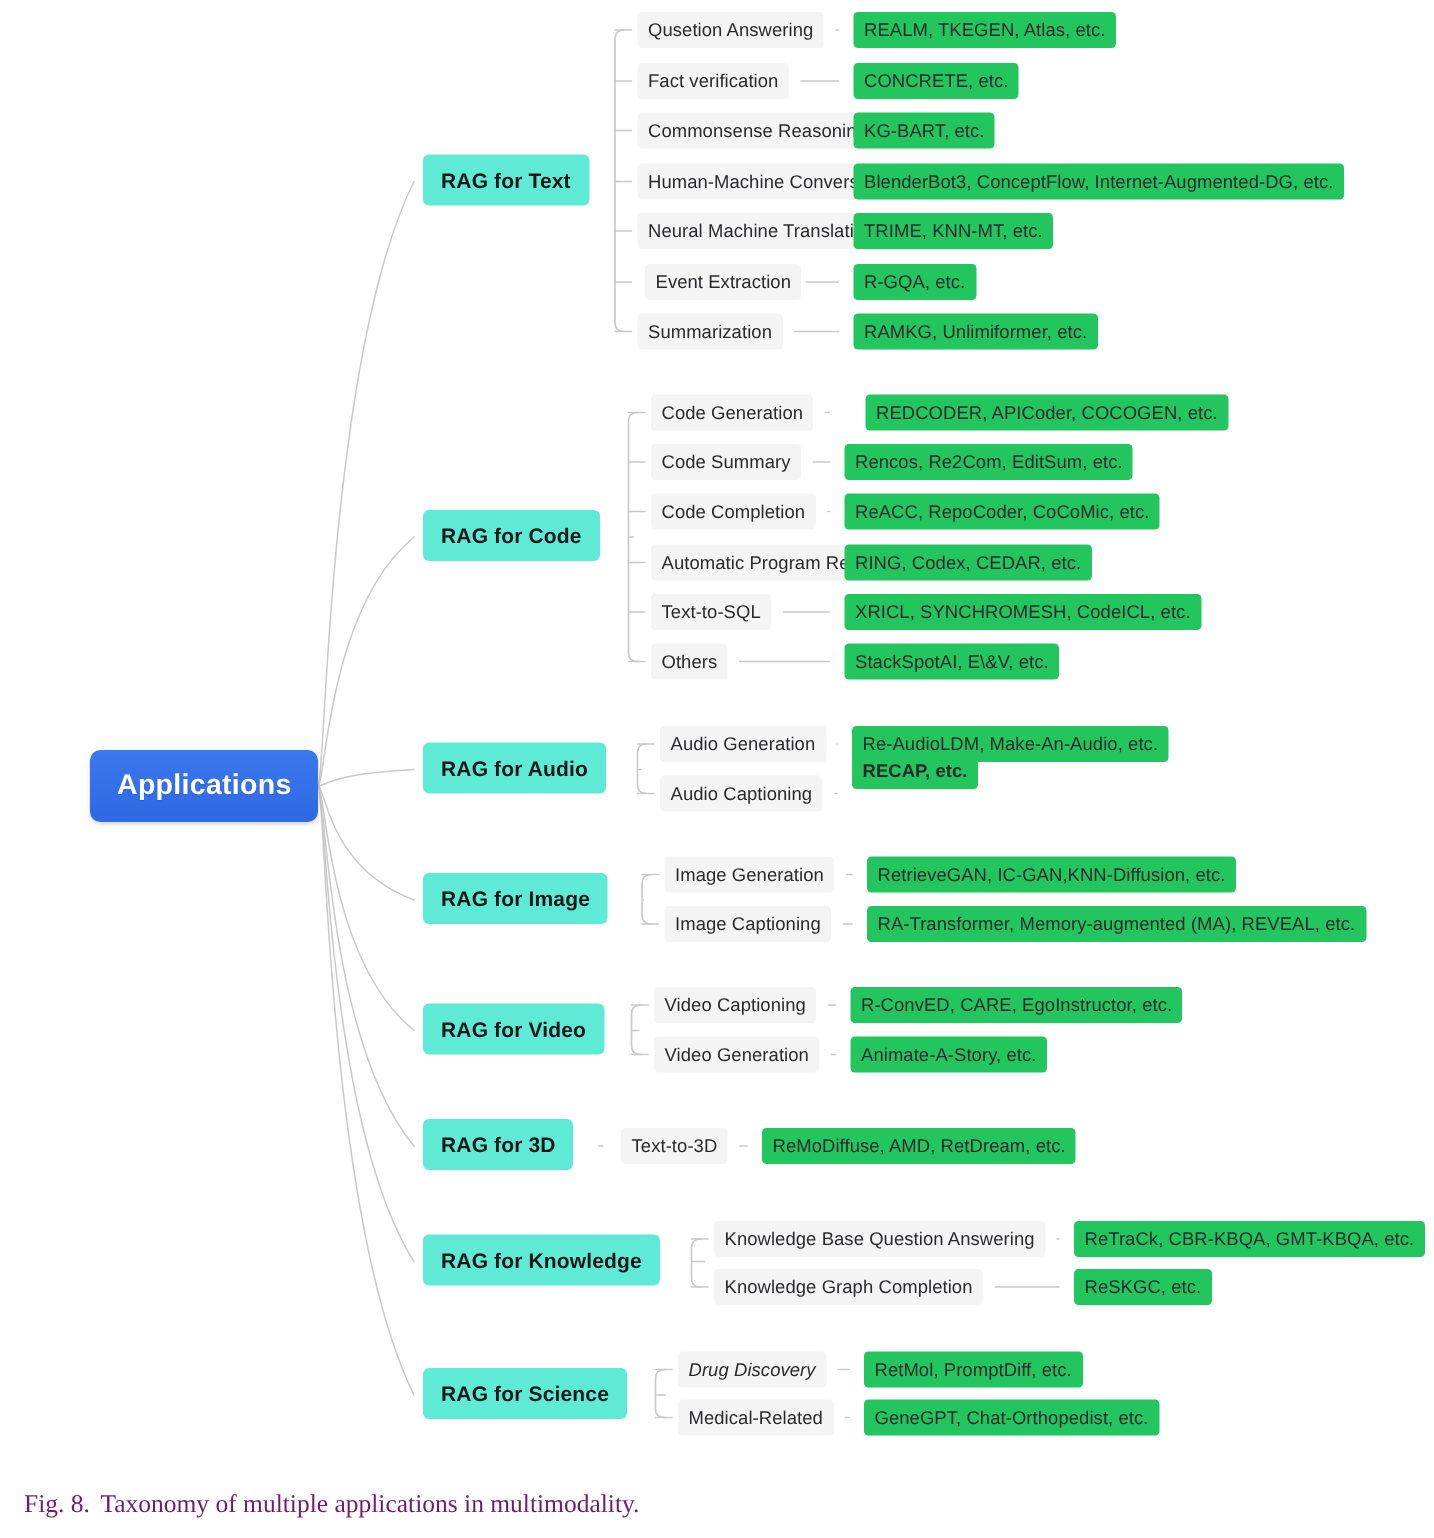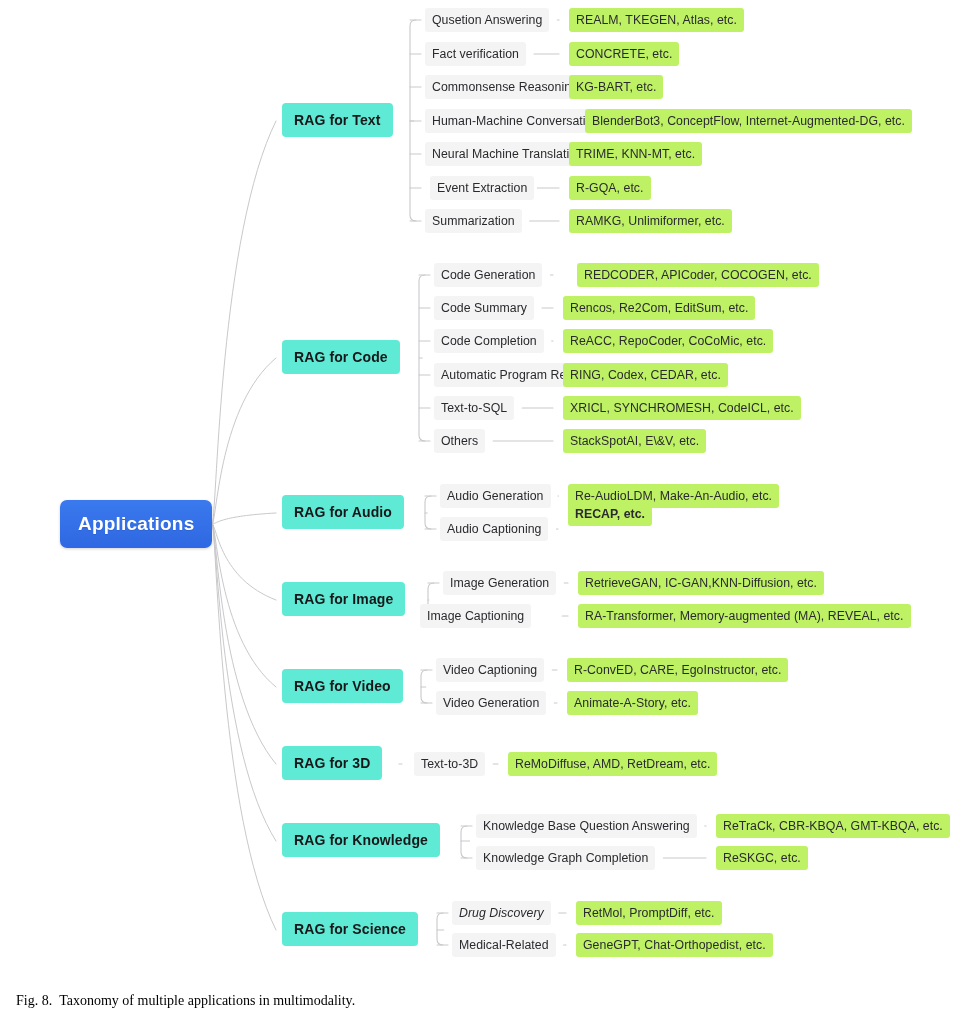--- a/index.html
+++ b/index.html
@@ -65,36 +65,36 @@
     background: #f4f4f5;
     color: #2a2a2e;
     font-size: 12.3px;
     border-radius: 3px;
     padding: 5px 7px;
     letter-spacing: 0.05px;
   }
 
   
   .ex {
-    background: #bef264;
+    background: #22c55e;
     color: #2a2a2e;
     font-size: 12.3px;
     border-radius: 3px;
     padding: 5px 7px;
     letter-spacing: 0.05px;
   }
 
   
   .caption {
     position: absolute;
     left: 16px;
     top: 993px;
     font-family: "Liberation Serif", serif;
-    font-size: 14px;
-    color: #000000;
+    font-size: 17px;
+    color: #701a75;
     white-space: nowrap;
   }
   .caption .fig {
     margin-right: 7px;
   }
 </style>
 </head>
 <body>
 
 <div id="diagram">
@@ -172,21 +172,21 @@
     </svg>
 <div class="node root" style="left: 60px; top: 500px;">Applications</div>
     <div class="node cat" style="left: 282px; top: 102.5px;">RAG for Text</div>
     <div class="node task" style="left: 425px; top: 8px;">Qusetion Answering</div>
     <div class="node ex" style="left: 569px; top: 8px;">REALM, TKEGEN, Atlas, etc.</div>
     <div class="node task" style="left: 425px; top: 42px;">Fact verification</div>
     <div class="node ex" style="left: 569px; top: 42px;">CONCRETE, etc.</div>
     <div class="node task" style="left: 425px; top: 75px;">Commonsense Reasoning</div>
     <div class="node ex" style="left: 569px; top: 75px;">KG-BART, etc.</div>
     <div class="node task" style="left: 425px; top: 109px;">Human-Machine Conversation</div>
-    <div class="node ex" style="left: 569px; top: 109px; margin-left: 16px;">BlenderBot3, ConceptFlow, Internet-Augmented-DG, etc.</div>
+    <div class="node ex" style="left: 569px; top: 109px;">BlenderBot3, ConceptFlow, Internet-Augmented-DG, etc.</div>
     <div class="node task" style="left: 425px; top: 142px;">Neural Machine Translation</div>
     <div class="node ex" style="left: 569px; top: 142px;">TRIME, KNN-MT, etc.</div>
     <div class="node task" style="left: 430px; top: 176px;">Event Extraction</div>
     <div class="node ex" style="left: 569px; top: 176px;">R-GQA, etc.</div>
     <div class="node task" style="left: 425px; top: 209px;">Summarization</div>
     <div class="node ex" style="left: 569px; top: 209px;">RAMKG, Unlimiformer, etc.</div>
     <div class="node cat" style="left: 282px; top: 339.5px;">RAG for Code</div>
     <div class="node task" style="left: 434px; top: 263px;">Code Generation</div>
     <div class="node ex" style="left: 563px; top: 263px; margin-left: 14px;">REDCODER, APICoder, COCOGEN, etc.</div>
     <div class="node task" style="left: 434px; top: 296px;">Code Summary</div>
@@ -200,21 +200,21 @@
     <div class="node task" style="left: 434px; top: 429px;">Others</div>
     <div class="node ex" style="left: 563px; top: 429px;">StackSpotAI, E\&amp;V, etc.</div>
     <div class="node cat" style="left: 282px; top: 494.5px;">RAG for Audio</div>
     <div class="node task" style="left: 440px; top: 484px;">Audio Generation</div>
     <div class="node ex" style="left: 568px; top: 484px;">Re-AudioLDM, Make-An-Audio, etc.</div>
     <div class="node task" style="left: 440px; top: 517px;">Audio Captioning</div>
     <div class="node ex" style="left: 568px; top: 502px; font-weight: bold;">RECAP, etc.</div>
     <div class="node cat" style="left: 282px; top: 581.5px;">RAG for Image</div>
     <div class="node task" style="left: 443px; top: 571px;">Image Generation</div>
     <div class="node ex" style="left: 578px; top: 571px;">RetrieveGAN, IC-GAN,KNN-Diffusion, etc.</div>
-    <div class="node task" style="left: 420px; top: 604px;">Image Captioning</div>
+    <div class="node task" style="left: 443px; top: 604px;">Image Captioning</div>
     <div class="node ex" style="left: 578px; top: 604px;">RA-Transformer, Memory-augmented (MA), REVEAL, etc.</div>
     <div class="node cat" style="left: 282px; top: 668.5px;">RAG for Video</div>
     <div class="node task" style="left: 436px; top: 658px;">Video Captioning</div>
     <div class="node ex" style="left: 567px; top: 658px;">R-ConvED, CARE, EgoInstructor, etc.</div>
     <div class="node task" style="left: 436px; top: 691px;">Video Generation</div>
     <div class="node ex" style="left: 567px; top: 691px;">Animate-A-Story, etc.</div>
     <div class="node cat" style="left: 282px; top: 745.5px;">RAG for 3D</div>
     <div class="node task" style="left: 414px; top: 752px;">Text-to-3D</div>
     <div class="node ex" style="left: 508px; top: 752px;">ReMoDiffuse, AMD, RetDream, etc.</div>
     <div class="node cat" style="left: 282px; top: 822.5px;">RAG for Knowledge</div>

